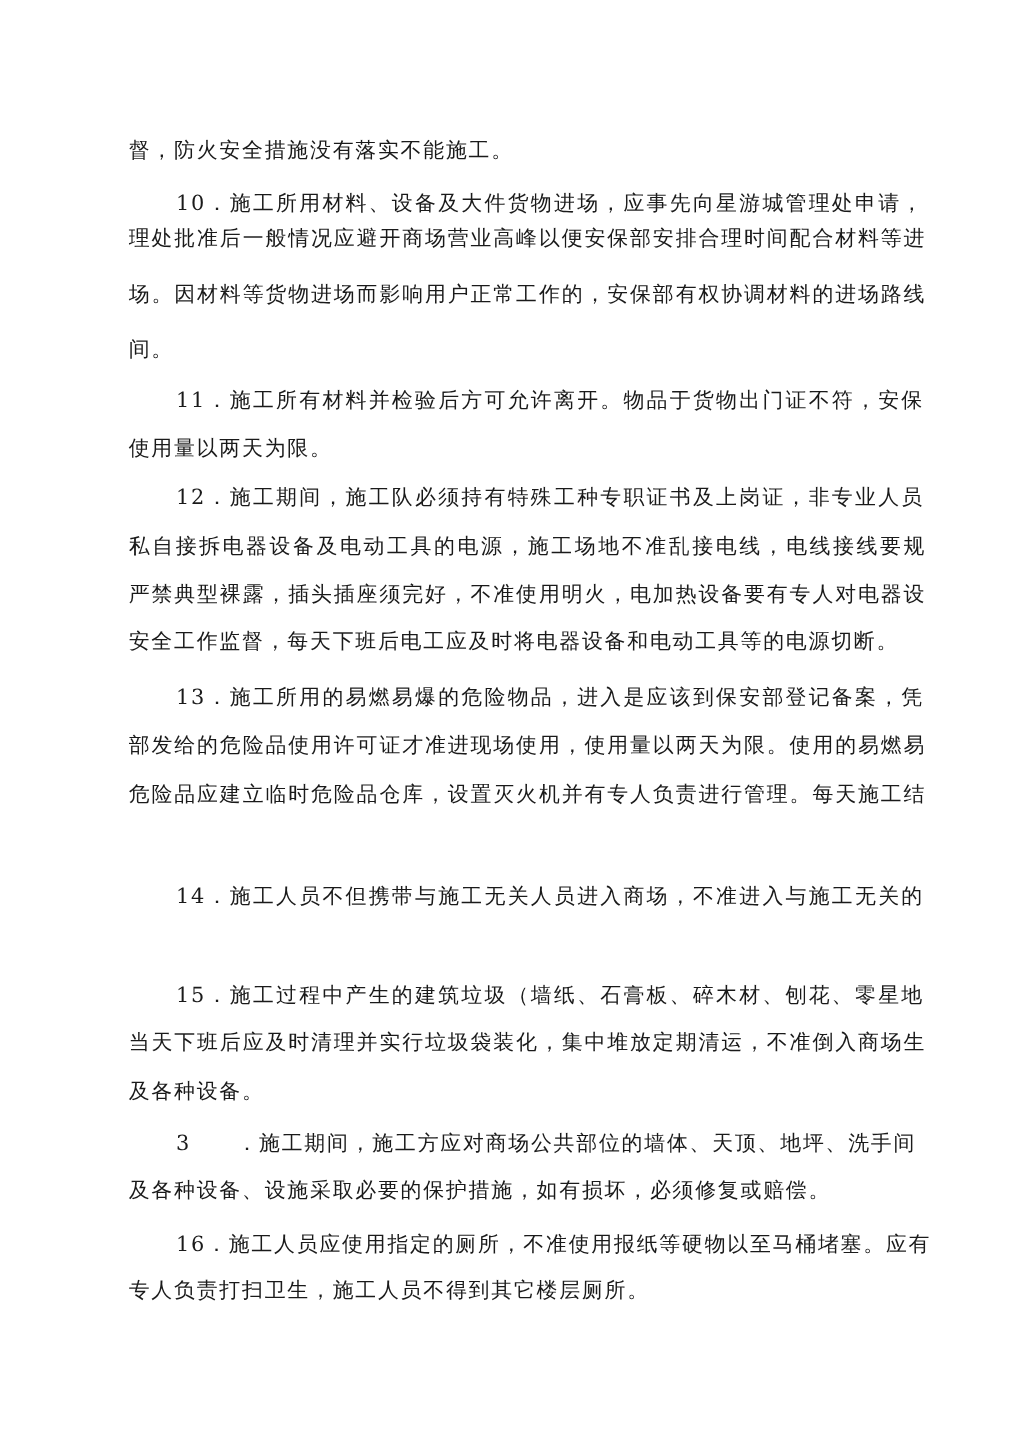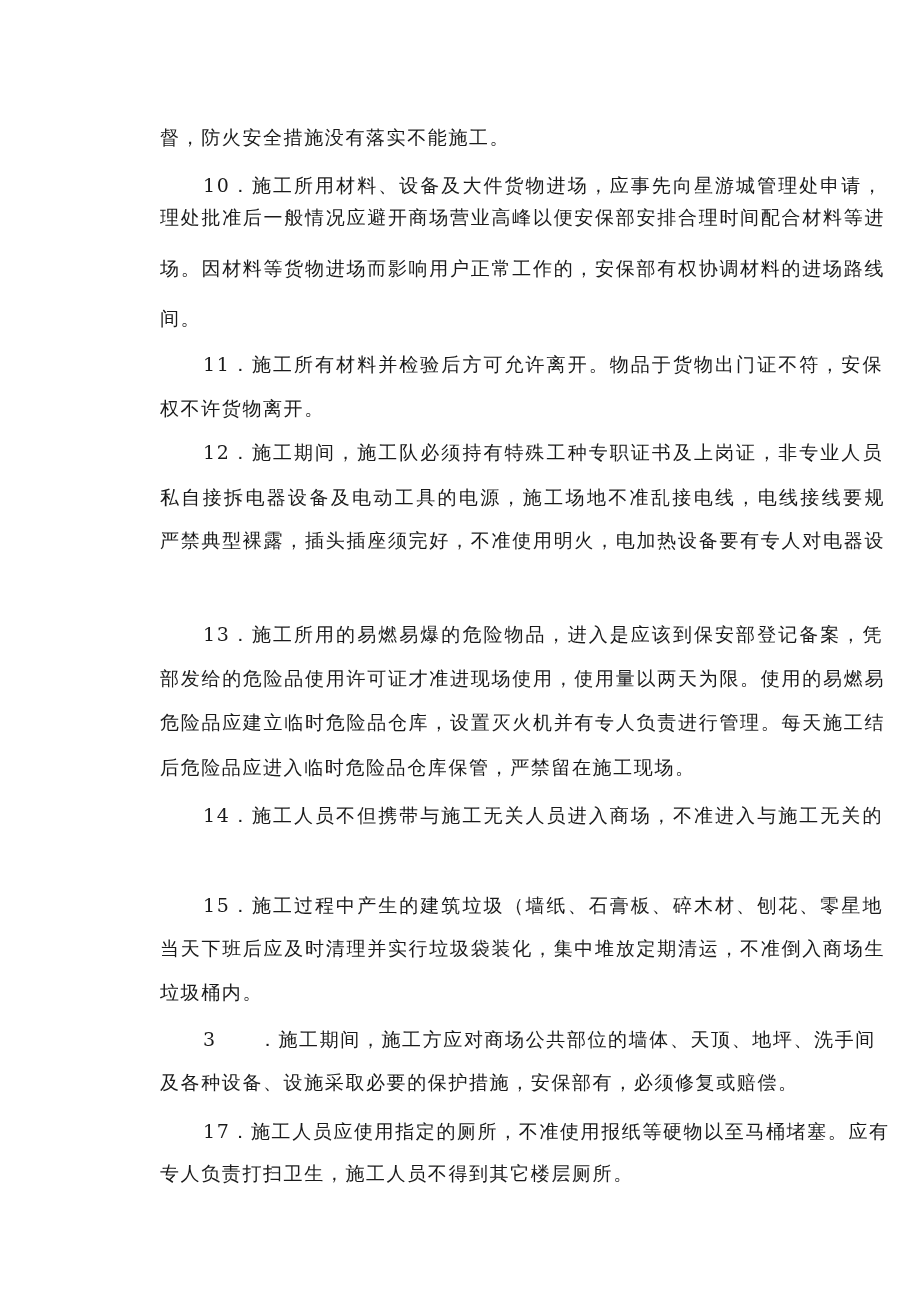--- a/index.html
+++ b/index.html
@@ -8,44 +8,43 @@
   .line {
     position: absolute;
     left: 117px;
     width: 725px;
     font-family: "DejaVu Serif", "Liberation Serif", serif;
     font-size: 19px;
     line-height: 24px;
     color: #1a1a1a;
     white-space: nowrap;
     letter-spacing: 1.6px;
-    margin-left: 43px;
   }
   .indent { left: 160px; }
   .justify { text-align-last: justify; text-align: justify; }
 </style>
 </head>
 <body>
 
 <div class="page">
   <div class="line" style="top: 125px;">督，防火安全措施没有落实不能施工。</div>
   <div class="line indent justify" style="top: 173px; width: 680px; white-space: normal; height: 24px; overflow: hidden;">10．施工所用材料、设备及大件货物进场，应事先向星游城管理处申请，由管</div>
   <div class="line justify" style="top: 205px; white-space: normal; height: 24px; overflow: hidden;">理处批准后一般情况应避开商场营业高峰以便安保部安排合理时间配合材料等进</div>
   <div class="line justify" style="top: 256px; white-space: normal; height: 24px; overflow: hidden;">场。因材料等货物进场而影响用户正常工作的，安保部有权协调材料的进场路线时</div>
   <div class="line" style="top: 306px;">间。</div>
   <div class="line indent justify" style="top: 352px; width: 680px; white-space: normal; height: 24px; overflow: hidden;">11．施工所有材料并检验后方可允许离开。物品于货物出门证不符，安保部有</div>
-  <div class="line" style="top: 396px;">权不许货物离开。</div>
+  <div class="line" style="top: 396px;">使用量以两天为限。</div>
   <div class="line indent justify" style="top: 440px; width: 680px; white-space: normal; height: 24px; overflow: hidden;">12．施工期间，施工队必须持有特殊工种专职证书及上岗证，非专业人员不准</div>
   <div class="line justify" style="top: 485px; white-space: normal; height: 24px; overflow: hidden;">私自接拆电器设备及电动工具的电源，施工场地不准乱接电线，电线接线要规范，</div>
   <div class="line justify" style="top: 528px; white-space: normal; height: 24px; overflow: hidden;">严禁典型裸露，插头插座须完好，不准使用明火，电加热设备要有专人对电器设备</div>
+  <div class="line" style="top: 571px;">安全工作监督，每天下班后电工应及时将电器设备和电动工具等的电源切断。</div>
   <div class="line indent justify" style="top: 622px; width: 680px; white-space: normal; height: 24px; overflow: hidden;">13．施工所用的易燃易爆的危险物品，进入是应该到保安部登记备案，凭保安</div>
   <div class="line justify" style="top: 666px; white-space: normal; height: 24px; overflow: hidden;">部发给的危险品使用许可证才准进现场使用，使用量以两天为限。使用的易燃易爆</div>
   <div class="line justify" style="top: 710px; white-space: normal; height: 24px; overflow: hidden;">危险品应建立临时危险品仓库，设置灭火机并有专人负责进行管理。每天施工结束</div>
-  <div class="line" style="top: 755px;">后危险品应进入临时危险品仓库保管，严禁留在施工现场。</div>
   <div class="line indent justify" style="top: 803px; width: 680px; white-space: normal; height: 24px; overflow: hidden;">14．施工人员不但携带与施工无关人员进入商场，不准进入与施工无关的区域，</div>
   <div class="line indent justify" style="top: 893px; width: 680px; white-space: normal; height: 24px; overflow: hidden;">15．施工过程中产生的建筑垃圾（墙纸、石膏板、碎木材、刨花、零星地毯等）</div>
   <div class="line justify" style="top: 936px; white-space: normal; height: 24px; overflow: hidden;">当天下班后应及时清理并实行垃圾袋装化，集中堆放定期清运，不准倒入商场生活</div>
-  <div class="line" style="top: 980px;">垃圾桶内。</div>
+  <div class="line" style="top: 980px;">及各种设备。</div>
   <div class="line indent" style="top: 1027px; width: 680px;">3　　．施工期间，施工方应对商场公共部位的墙体、天顶、地坪、洗手间</div>
-  <div class="line" style="top: 1070px;">及各种设备、设施采取必要的保护措施，安保部有，必须修复或赔偿。</div>
-  <div class="line indent" style="top: 1119px; width: 680px;">17．施工人员应使用指定的厕所，不准使用报纸等硬物以至马桶堵塞。应有</div>
+  <div class="line" style="top: 1070px;">及各种设备、设施采取必要的保护措施，如有损坏，必须修复或赔偿。</div>
+  <div class="line indent" style="top: 1119px; width: 680px;">16．施工人员应使用指定的厕所，不准使用报纸等硬物以至马桶堵塞。应有</div>
   <div class="line" style="top: 1161px;">专人负责打扫卫生，施工人员不得到其它楼层厕所。</div>
 </div>
 
 </body></html>

